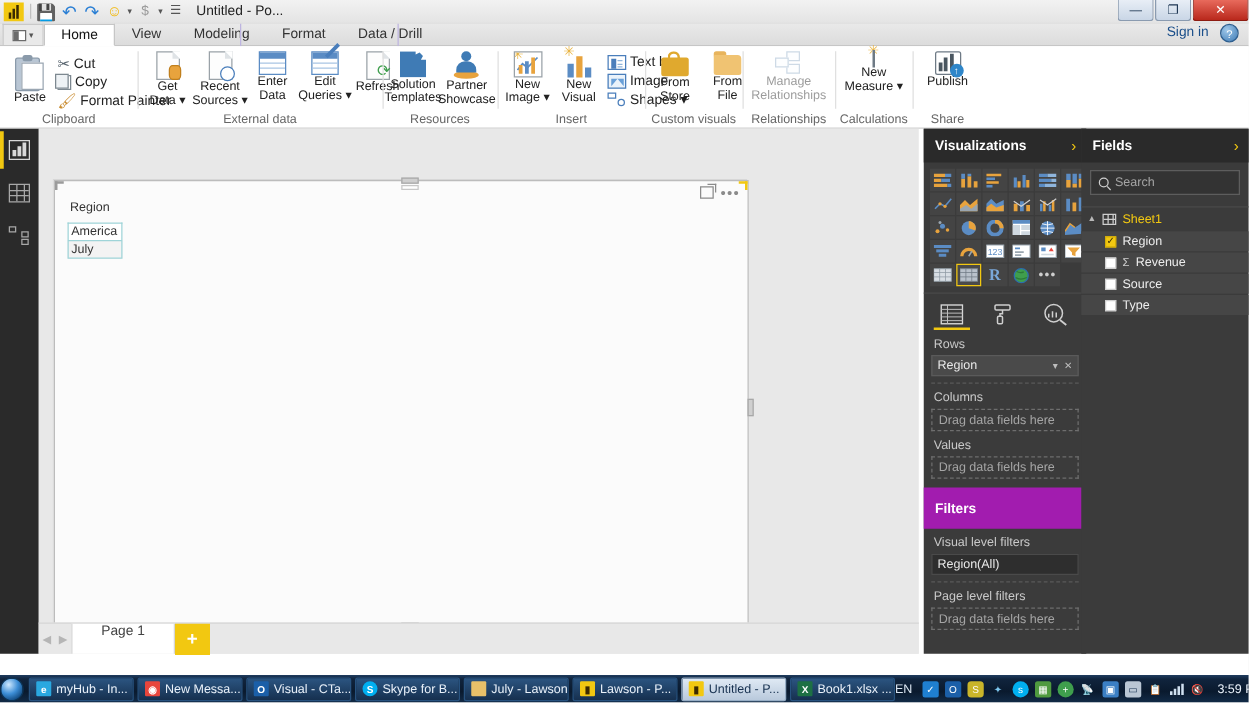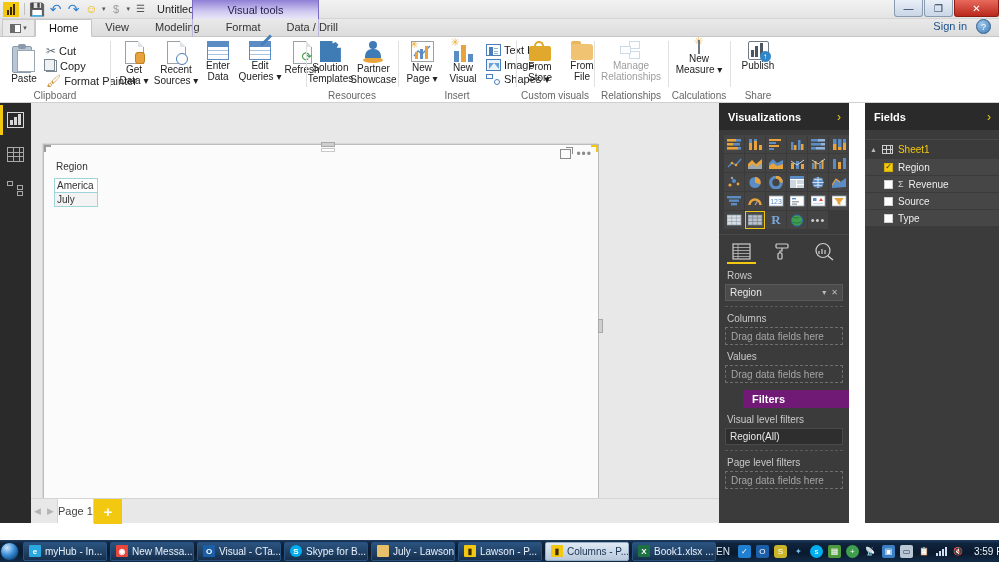--- a/index.html
+++ b/index.html
@@ -227,35 +227,35 @@
   .corner-mark{position:absolute;left:0;top:0;width:7px;height:7px;border-left:2px solid #9b9b9b;border-top:2px solid #9b9b9b;}
   .corner-mark.tr{left:auto;right:0;border-left:none;border-right:2px solid #f2c811;border-top:2px solid #f2c811;}
 
   
   .pagebar{
     position:absolute;left:31px;top:498px;width:704px;height:25px;
     background:#e8e8e8;border-top:1px solid #d5d5d5;display:flex;align-items:center;
   }
   .pagearrow{width:13px;text-align:center;color:#b5b5b5;font-size:9px;}
   .ptab{
-    height:24px;padding:0 0;display:flex;align-items:center;font-size:11px;color:#444;
+    height:24px;padding:0 23px;display:flex;font-size:11px;color:#444;
     background:#fff;border:1px solid #d5d5d5;border-bottom:none;border-top:none;
   }
   .ptab-add{
     width:28px;height:25px;background:#f2c811;display:flex;align-items:center;justify-content:center;
     color:#fff;font-size:15px;font-weight:bold;
   }
   .statusbar{
     position:absolute;left:0;top:523px;width:999px;height:17px;background:#2a2a2a;
     display:flex;align-items:center;padding-left:5px;
     font-size:9px;color:#e6e6e6;letter-spacing:.3px;
   }
 
   
-  .pane-vis{position:absolute;left:719px;top:103px;width:130px;height:420px;background:#3b3b3b;}
+  .pane-vis{position:absolute;left:739px;top:103px;width:130px;height:420px;background:#3b3b3b;}
   .pane-fld{position:absolute;left:865px;top:103px;width:134px;height:420px;background:#3b3b3b;}
   .pane-hdr{
     height:27px;background:#2a2a2a;display:flex;align-items:center;justify-content:space-between;
     padding:0 8px 0 9px;
   }
   .pane-hdr .t{font-size:11px;color:#fff;font-weight:bold;}
   .pane-hdr .chev{color:#f2c811;font-size:12px;}
   .vizgrid{
     padding:5px 4px 2px 5px;display:grid;grid-template-columns:repeat(6,20px);
     gap:1px;
@@ -275,22 +275,22 @@
   .well-box{
     background:#4a4a4a;border:1px solid #5a5a5a;height:17px;display:flex;align-items:center;
     padding:0 4px;font-size:10px;color:#e8e8e8;justify-content:space-between;
   }
   .well-box .ctrls{display:flex;align-items:center;gap:5px;color:#bdbdbd;font-size:8px;}
   .well-drop{
     border:1px dashed #6e6e6e;height:18px;display:flex;align-items:center;padding-left:5px;
     font-size:10px;color:#a5a5a5;
   }
   .sep-dash{border-top:1px dashed #5a5a5a;margin:5px 0 0 0;}
-  .filters-hdr{background:#701a75;height:18px;display:flex;align-items:center;padding-left:9px;
-    font-size:11px;color:#fff;font-weight:bold;margin-top:7px;margin-left:24px;}
+  .filters-hdr{background:#a21caf;height:33px;display:flex;align-items:center;padding-left:9px;
+    font-size:11px;color:#fff;font-weight:bold;margin-top:7px;}
   .searchbox{
     margin:6px 7px 0 7px;height:20px;background:#333;border:1px solid #5d5d5d;
     display:flex;align-items:center;gap:5px;padding:0 6px;
   }
   .searchbox .ph{font-size:10px;color:#a5a5a5;}
   .mag{width:8px;height:8px;border:1.3px solid #cfcfcf;border-radius:50%;position:relative;}
   .mag:after{content:"";position:absolute;right:-3px;bottom:-2px;width:4px;height:1.3px;background:#cfcfcf;transform:rotate(45deg);}
   .fld-tree{margin-top:9px;border-top:1px solid #4a4a4a;}
   .fld-table{display:flex;align-items:center;gap:5px;padding:4px 0 4px 5px;font-size:10px;color:#f2c811;}
   .tri{font-size:7px;color:#b9b9b9;}
@@ -352,23 +352,20 @@
       <span class="qat-ico save-ico">💾</span>
       <span class="qat-ico undo-ico">↶</span>
       <span class="qat-ico redo-ico">↷</span>
       <span class="qat-ico smiley">☺</span>
       <span class="caret-sm">▾</span>
       <span class="qat-ico" style="color:#9a9a9a">$</span>
       <span class="caret-sm">▾</span>
       <span class="qat-ico" style="color:#555;font-size:10px">☰</span>
     </div>
     <span class="doctitle">Untitled - Po...</span>
-    <div class="ctx-tab">
-      <span>Visual tools</span>
-    </div>
     <div class="winbtns">
       <div class="winbtn">
         <span>—</span>
       </div>
       <div class="winbtn">
         <span>❐</span>
       </div>
       <div class="winbtn close">
         <span>✕</span>
       </div>
@@ -471,20 +468,21 @@
           <span class="lbl">Edit</span>
           <span class="lbl2">Queries ▾</span>
         </div>
         <div class="bigbtn">
           <span class="ic-doc" style="position:relative">
               <span class="ic-refresh">⟳</span>
             </span>
           <span class="lbl">Refresh</span>
         </div>
       </div>
+      <div class="rgroup-label">External data</div>
     </div>
 
     <div class="rgroup" style="width:92px">
       <div class="rgroup-body" style="gap:2px">
         <div class="bigbtn">
           <span class="ic-puzzle"></span>
           <span class="lbl">Solution</span>
           <span class="lbl2">Templates</span>
         </div>
         <div class="bigbtn">
@@ -506,21 +504,21 @@
           <span class="ic-page">
             <span class="ic-sun">✳</span>
             <svg width="21" height="19" viewBox="0 0 21 19">
               <polyline points="2,14 6,9 10,12 18,4" fill="none" stroke="#5b8cc4" stroke-width="1.4"></polyline>
               <rect x="3" y="10" width="3" height="7" fill="#e8a33d"></rect>
               <rect x="8" y="7" width="3" height="10" fill="#5b8cc4"></rect>
               <rect x="13" y="4" width="3" height="13" fill="#e8a33d"></rect>
             </svg>
           </span>
           <span class="lbl">New</span>
-          <span class="lbl2">Page ▾</span>
+          <span class="lbl2">Image ▾</span>
         </div>
         <div class="bigbtn">
           <span style="position:relative;height:21px;display:block">
             <span class="ic-sun" style="left:-3px;top:-3px">✳</span>
             <span class="ic-bars3">
               <i style="height:11px;background:#5b8cc4"></i>
               <i style="height:17px;background:#e8a33d"></i>
               <i style="height:8px;background:#5b8cc4"></i>
             </span>
           </span>
@@ -945,20 +943,24 @@
         <span>Drag data fields here</span>
       </div>
     </div>
   </div>
 
   <div class="pane-fld">
     <div class="pane-hdr">
       <span class="t">Fields</span>
       <span class="chev">›</span>
     </div>
+    <div class="searchbox">
+      <span class="mag"></span>
+      <span class="ph">Search</span>
+    </div>
     <div class="fld-tree">
       <div class="fld-table">
         <span class="tri">▲</span>
         <span class="tblico"></span>
         <span>Sheet1</span>
       </div>
       <div class="fld-item">
         <span class="cb on"></span>
         <span>Region</span>
       </div>
@@ -1002,21 +1004,21 @@
       <div class="tbtn">
         <span class="tbi" style="background:#e8c069"></span>
         <span>July - Lawson</span>
       </div>
       <div class="tbtn">
         <span class="tbi" style="background:#f2c811;color:#3b2a00">▮</span>
         <span>Lawson - P...</span>
       </div>
       <div class="tbtn active">
         <span class="tbi" style="background:#f2c811;color:#3b2a00">▮</span>
-        <span>Columns - P...</span>
+        <span>Untitled - P...</span>
       </div>
       <div class="tbtn">
         <span class="tbi" style="background:#1d7044">X</span>
         <span>Book1.xlsx ...</span>
       </div>
     </div>
     <div class="tray">
       <span class="lang">EN</span>
       <span class="tri-ico" style="background:#1f7fd0">✓</span>
       <span class="tri-ico" style="background:#1b5fa8">O</span>

